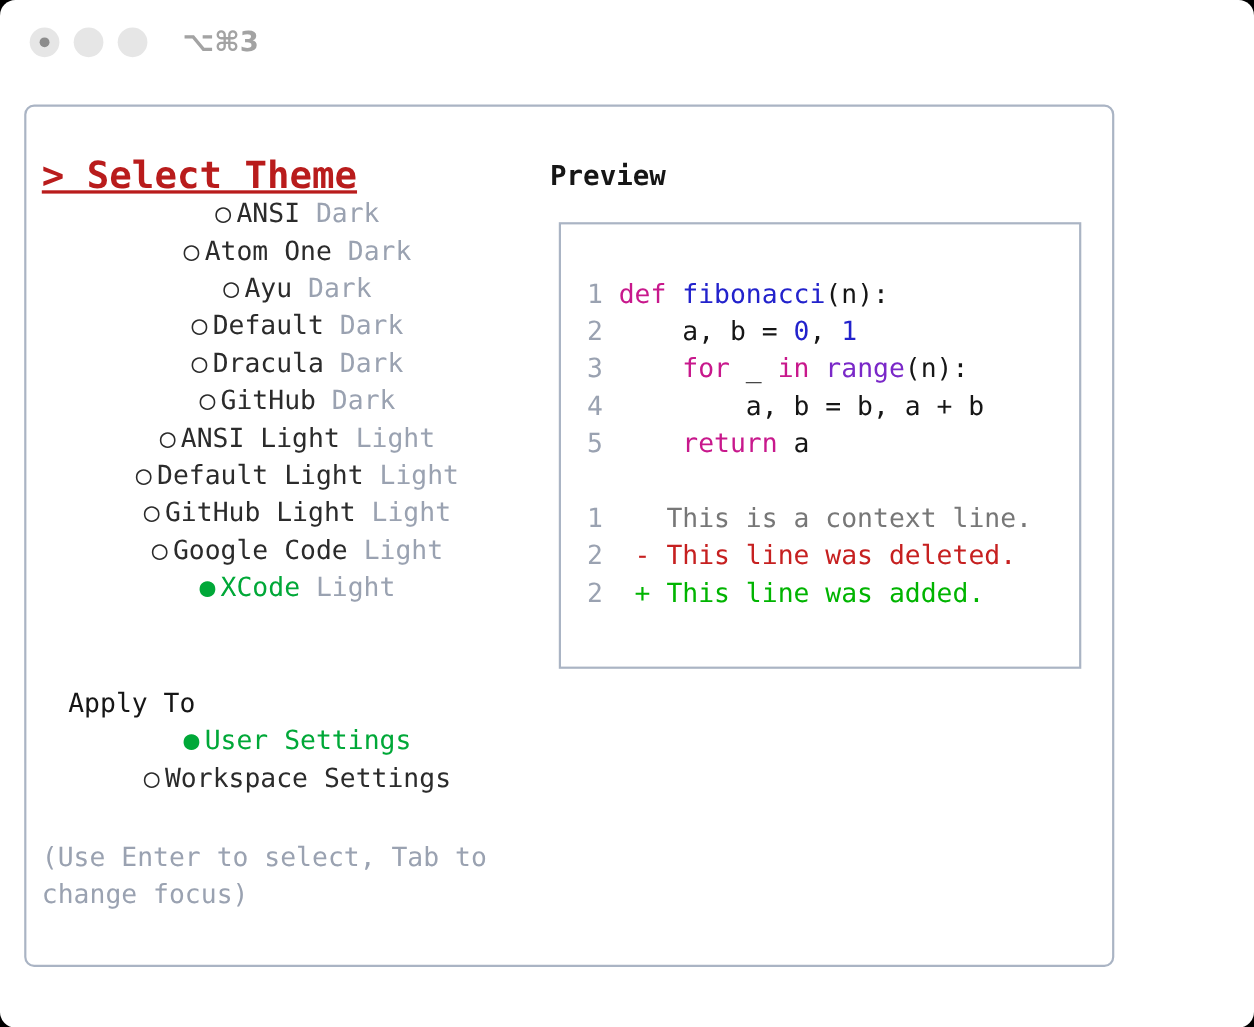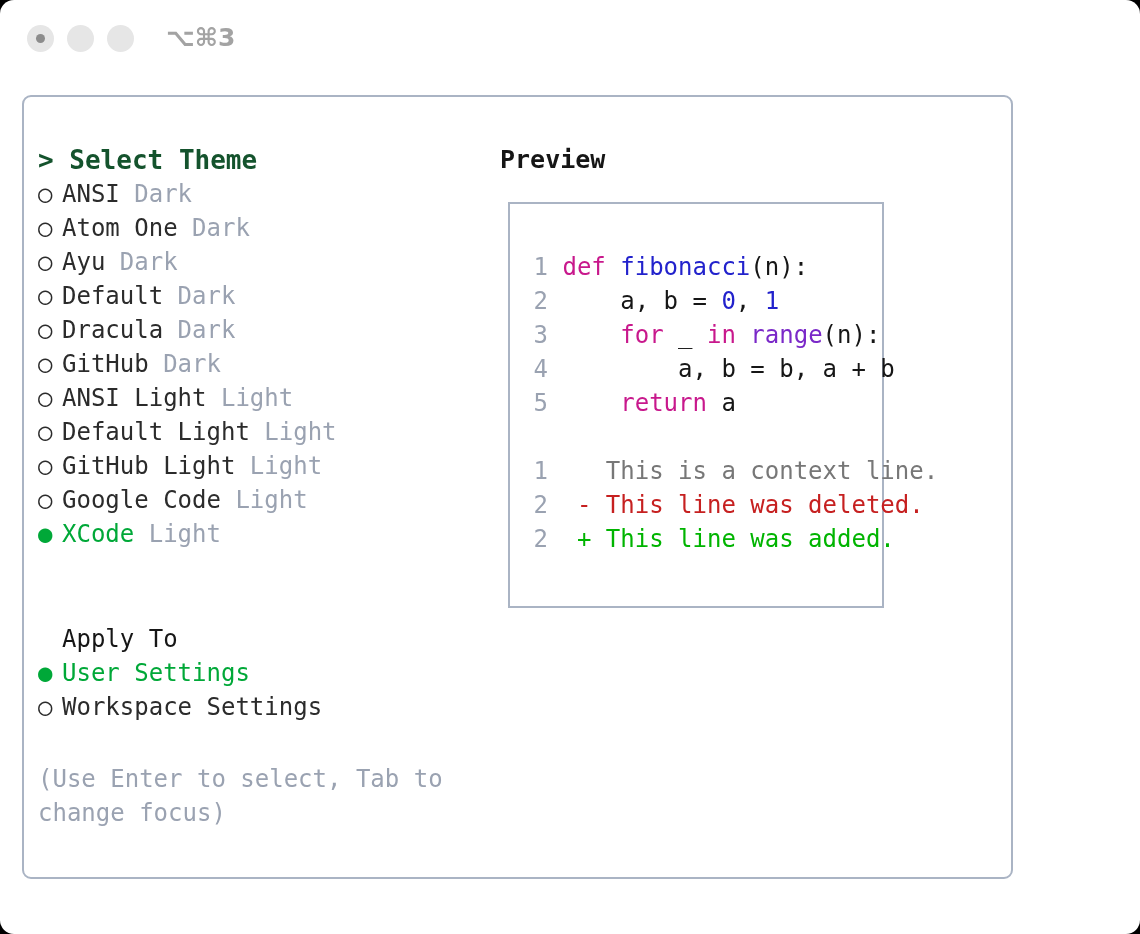--- a/index.html
+++ b/index.html
@@ -79,31 +79,33 @@
   }
 
   
   #theme-column {
     position: absolute;
     left: 14px;
     top: 46px;
     width: 460px;
   }
   #theme-header {
-    font-size: 26px;
+    font-size: 34px;
     font-weight: bold;
-    color: #14532d;
-    line-height: 34px;
-    white-space: pre;
+    color: #b91c1c;
+    line-height: 34px;
+    white-space: pre;
+    text-decoration: underline;
   }
   .theme-row {
     font-size: 24px;
     line-height: 34px;
     color: #2b2b2b;
     white-space: pre;
+    text-align: center;
   }
   .bullet {
     display: inline-block;
     width: 24px;
   }
   .theme-row.selected .bullet,
   .theme-row.selected .row-label { color: #00a838; }
   .row-tag {
     color: #9aa2b1;
   }
@@ -141,21 +143,21 @@
   #preview-title {
     font-size: 25px;
     font-weight: bold;
     color: #161616;
     line-height: 34px;
   }
   #preview-box {
     position: absolute;
     left: 484px;
     top: 105px;
-    width: 376px;
+    width: 475px;
     height: 406px;
     border: 2px solid #aab4c4;
     background: #ffffff;
     box-sizing: border-box;
   }
   .code-area {
     position: absolute;
     left: 16px;
     top: 46px;
     right: 6px;

